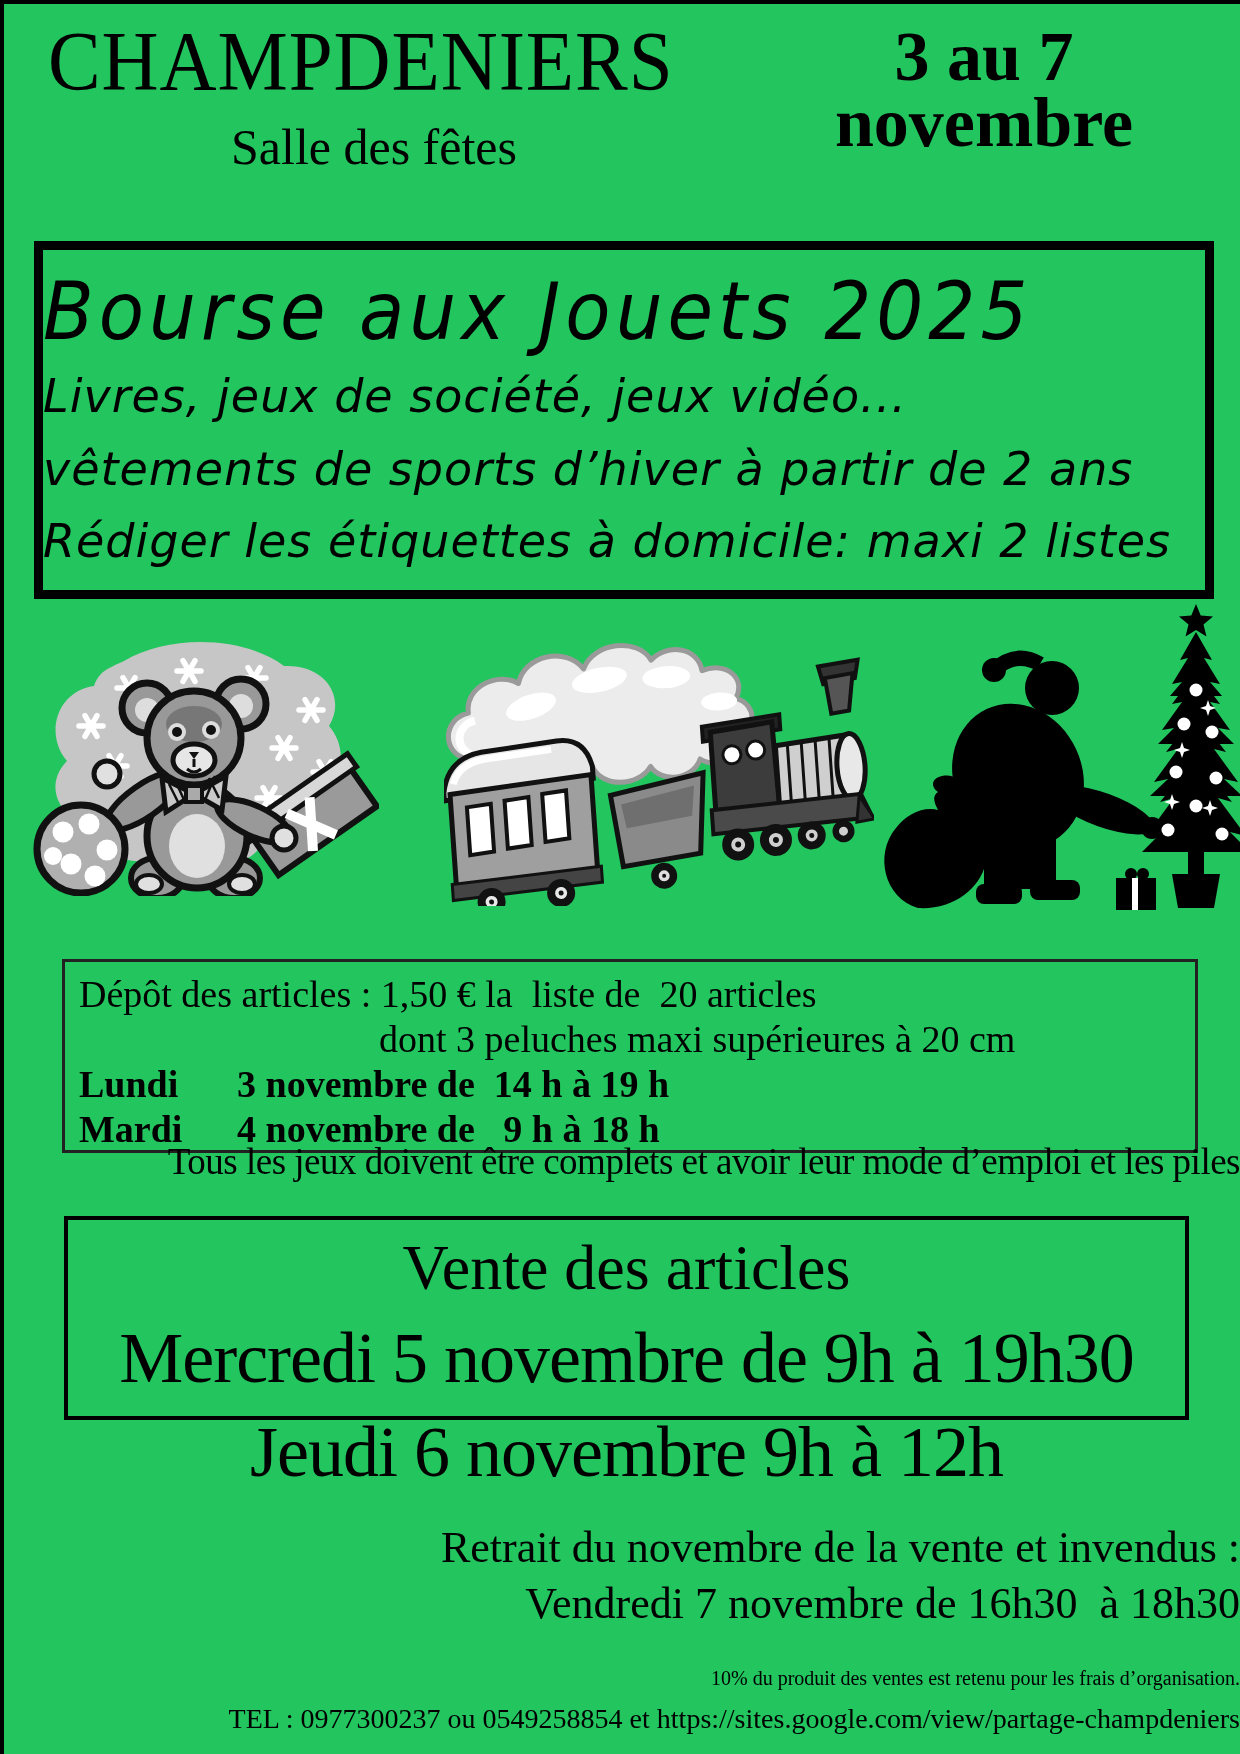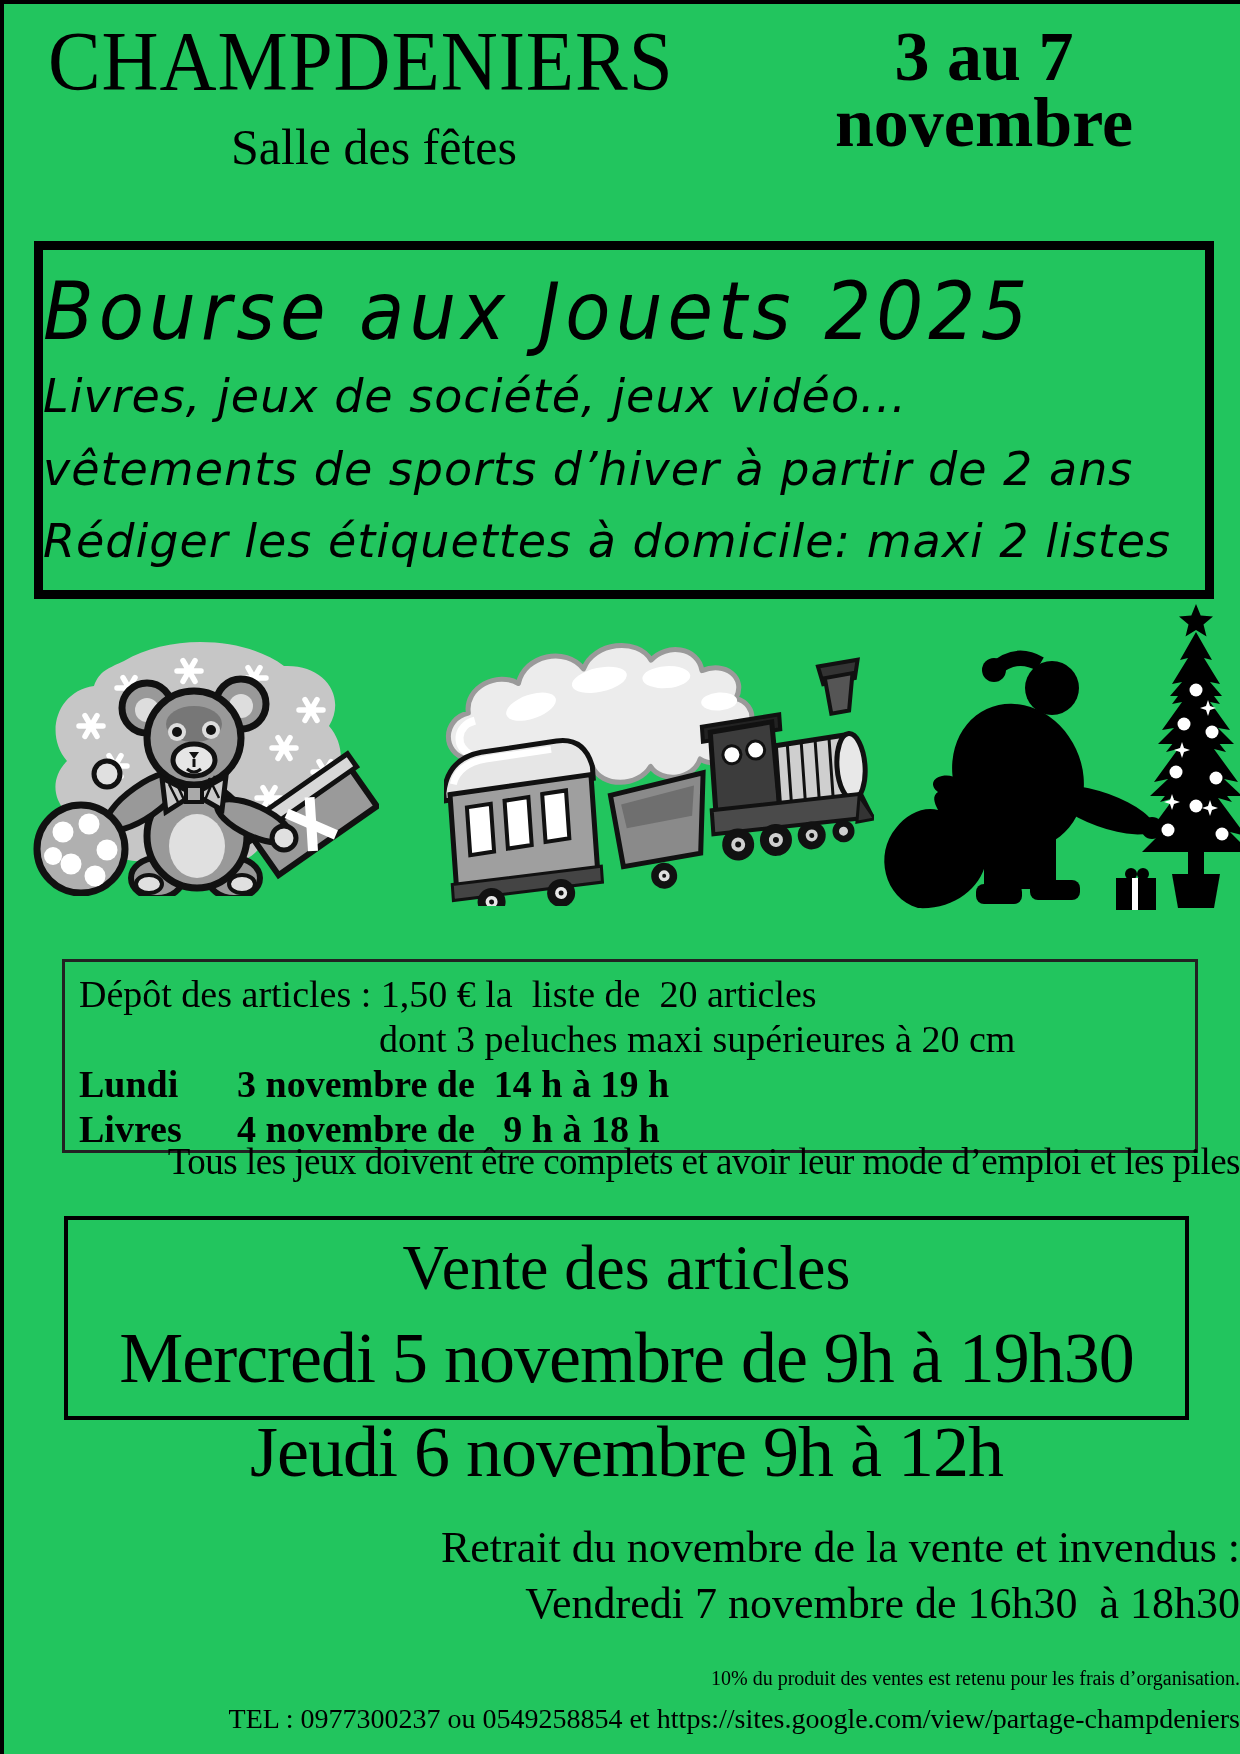--- a/index.html
+++ b/index.html
@@ -243,21 +243,21 @@
   </svg>
 
   <div class="abs deposit-box serif">
     <div class="dep-line">Dépôt des articles : 1,50 € la  liste de  20 articles</div>
     <div class="dep-line dep-indent">dont 3 peluches maxi supérieures à 20 cm</div>
     <div class="dep-row">
       <span class="dep-day">Lundi</span>
       <span>3 novembre de  14 h à 19 h</span>
     </div>
     <div class="dep-row">
-      <span class="dep-day">Livres</span>
+      <span class="dep-day">Mardi</span>
       <span>4 novembre de   9 h à 18 h</span>
     </div>
   </div>
 
   <div class="abs center notice serif">Tous les jeux doivent être complets et avoir leur mode d’emploi et les piles</div>
 
   <div class="abs sale-box serif">
     <div class="sale-title">Vente des articles</div>
     <div class="sale-line">Mercredi 5 novembre de 9h à 19h30</div>
     <div class="sale-line">Jeudi 6 novembre 9h à 12h</div>

